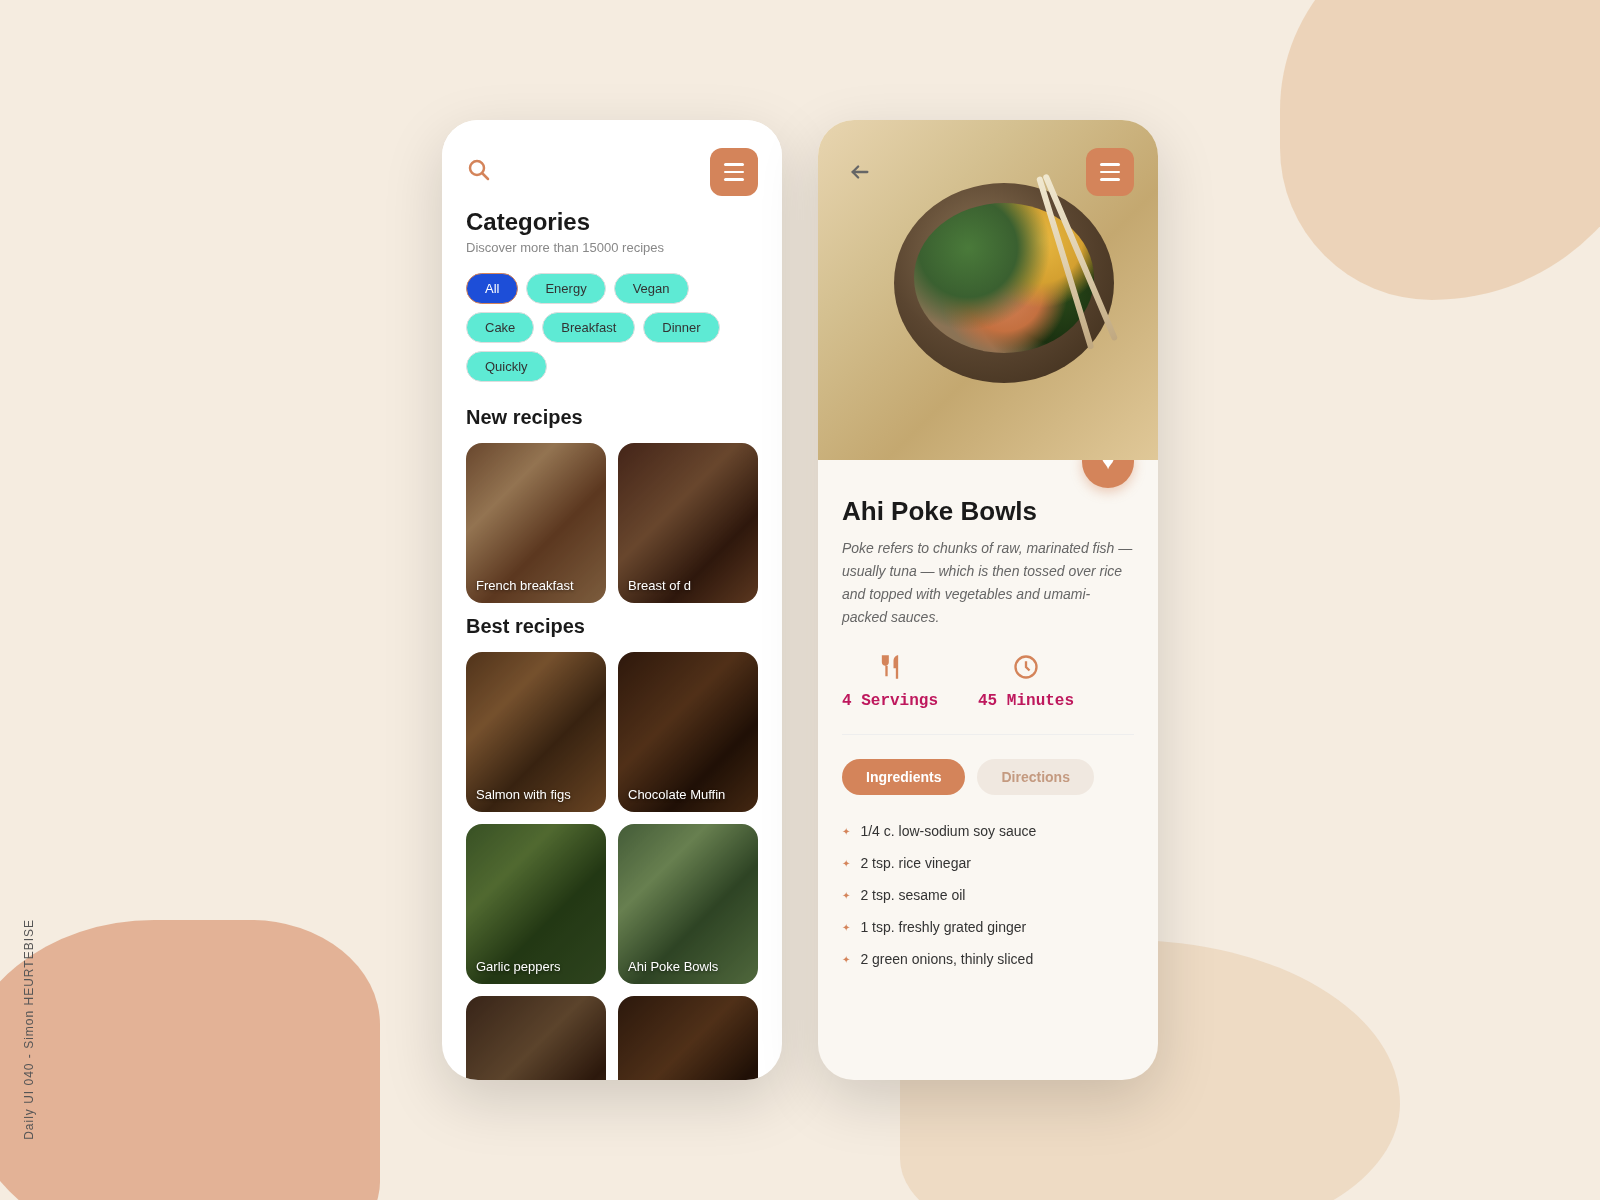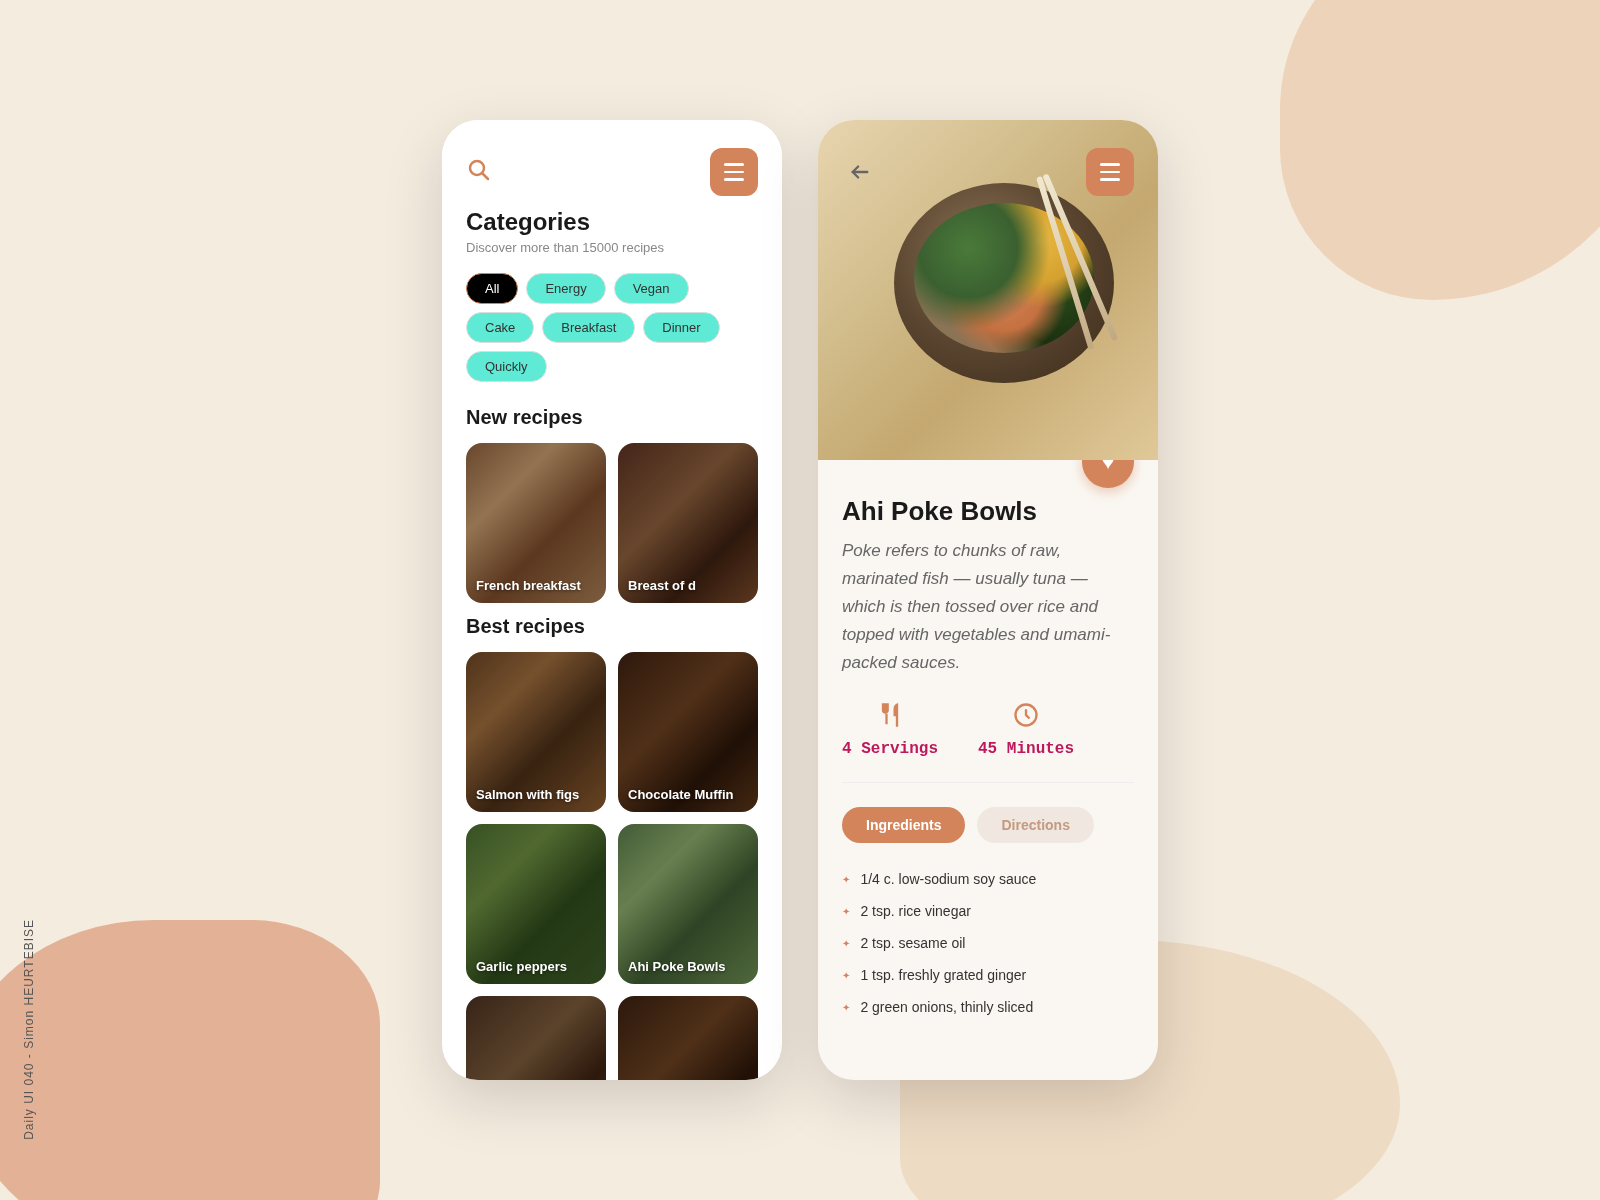--- a/index.html
+++ b/index.html
@@ -140,21 +140,21 @@
     .tag {
       padding: 7px 18px;
       border-radius: 20px;
       border: 1.5px solid #ddd;
       font-size: 13px;
       color: #333;
       cursor: pointer;
       background: #5eead4;
     }
     .tag.active {
-      background: #000000;
+      background: #1d4ed8;
       color: #fff;
       border-color: #d4845a;
     }
 
     .section-title {
       font-size: 20px;
       font-weight: 700;
       color: #1a1a1a;
       margin-bottom: 14px;
     }
@@ -208,21 +208,21 @@
     .bg-bottom2 {
       background: linear-gradient(135deg, #3a2010 0%, #6a4020 40%, #2a1508 70%, #5a3018 100%);
     }
 
     .recipe-label {
       position: absolute;
       bottom: 10px;
       left: 10px;
       color: #fff;
       font-size: 13px;
-      font-weight: 700;
+      font-weight: 400;
       text-shadow: 0 1px 3px rgba(0,0,0,0.5);
     }
 
     
     .right-phone {
       background: #faf7f2;
     }
 
     .right-phone-header {
       display: flex;
@@ -344,21 +344,21 @@
 
     .recipe-detail-title {
       font-size: 26px;
       font-weight: 800;
       color: #1a1a1a;
       margin-top: 36px;
       margin-bottom: 10px;
     }
 
     .recipe-description {
-      font-size: 17px;
+      font-size: 14px;
       color: #666;
       line-height: 1.65;
       font-style: italic;
       margin-bottom: 24px;
     }
 
     .recipe-stats {
       display: flex;
       gap: 40px;
       margin-bottom: 24px;

